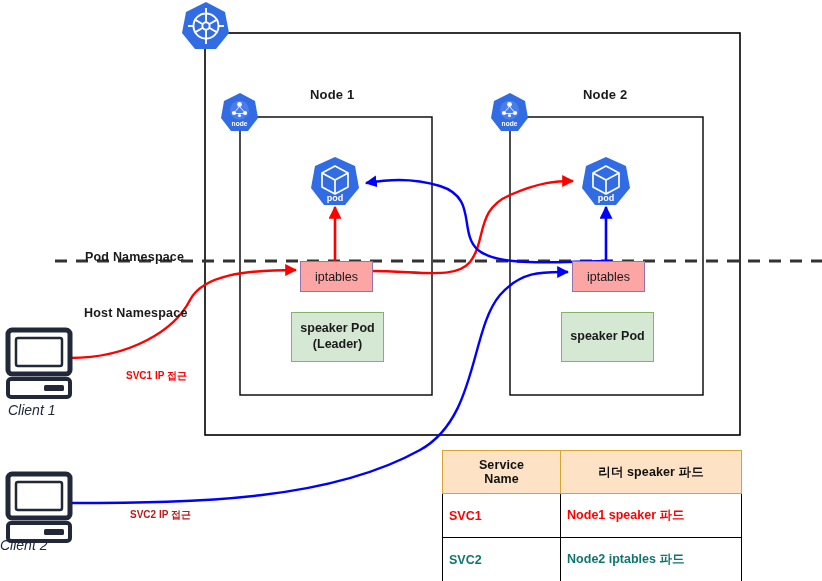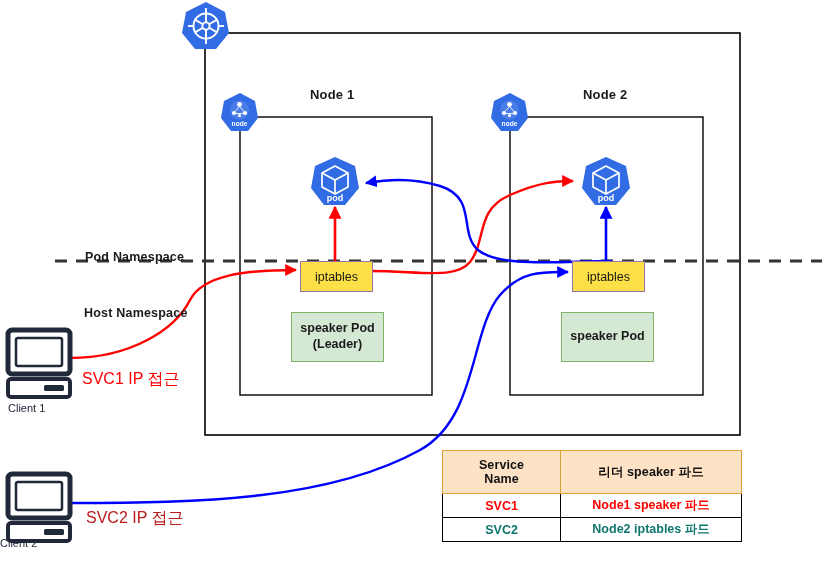--- a/index.html
+++ b/index.html
@@ -33,30 +33,32 @@
     letter-spacing: 0.2px;
     text-align: center;
   }
   .ns-label {
     font-size: 12.5px;
     font-weight: bold;
     letter-spacing: 0.2px;
     margin-top: 28px;
   }
   .client-label {
-    font-size: 11px;
+    font-size: 14px;
     color: #20283a;
+    font-style: italic;
   }
   .flow-label {
-    font-size: 16px;
-    font-weight: normal;
+    font-size: 10px;
+    font-weight: bold;
+    margin-left: 44px;
   }
   .box-iptables {
     position: absolute;
-    background: #fde047;
+    background: #fca5a5;
     border: 1px solid #9673a6;
     display: flex;
     align-items: center;
     justify-content: center;
     font-size: 12.5px;
     color: #1a1a1a;
   }
   .box-speaker {
     position: absolute;
     background: #d5e8d4;
@@ -79,22 +81,21 @@
     background: #fde2c5;
     border: 1px solid #d6a431;
     font-weight: bold;
     color: #111111;
     padding: 7px 22px;
     text-align: center;
     letter-spacing: 0.1px;
   }
   .svc-table td {
     border: 1px solid #000000;
-    padding: 3px 6px;
-    text-align: center;
+    padding: 13px 6px;
     font-weight: bold;
   }
   .cell-red { color: #ff0000; }
   .cell-blue { color: #0f766e; }
 </style>
 </head>
 <body>
 
 <div id="canvas">
 

